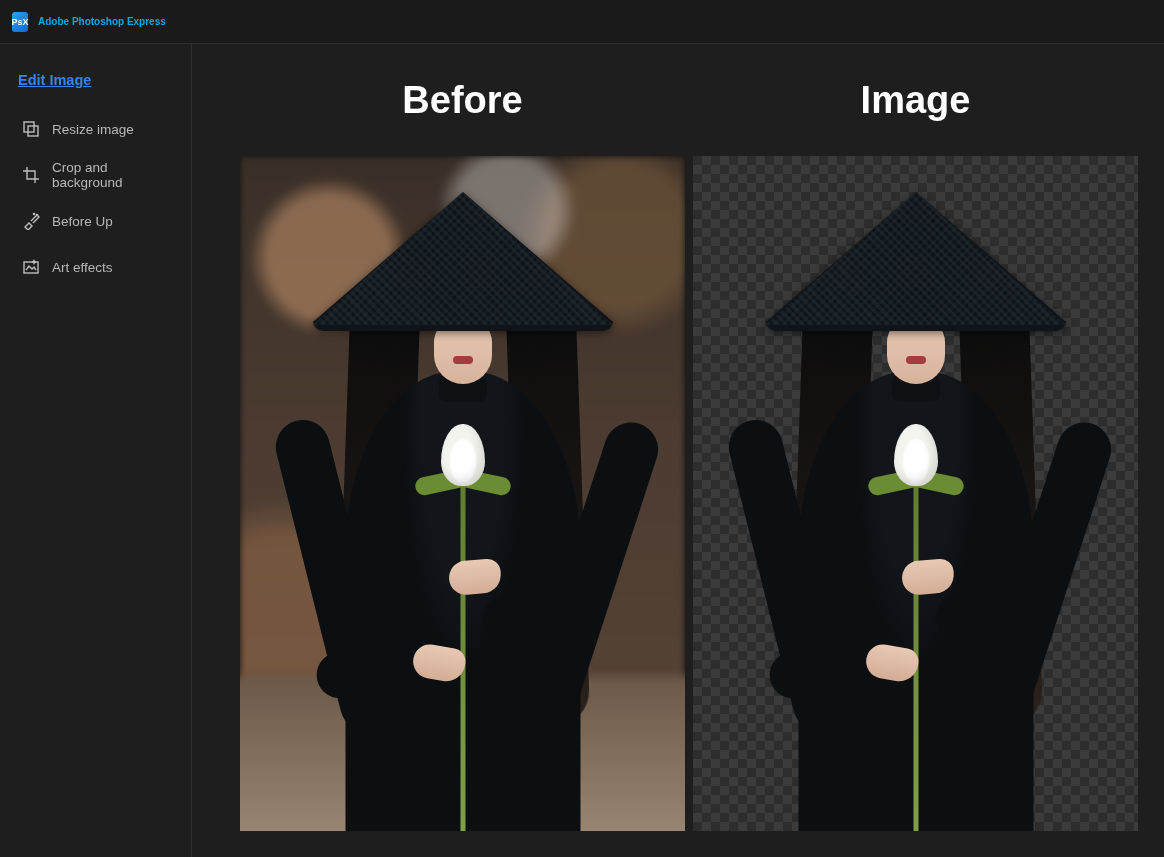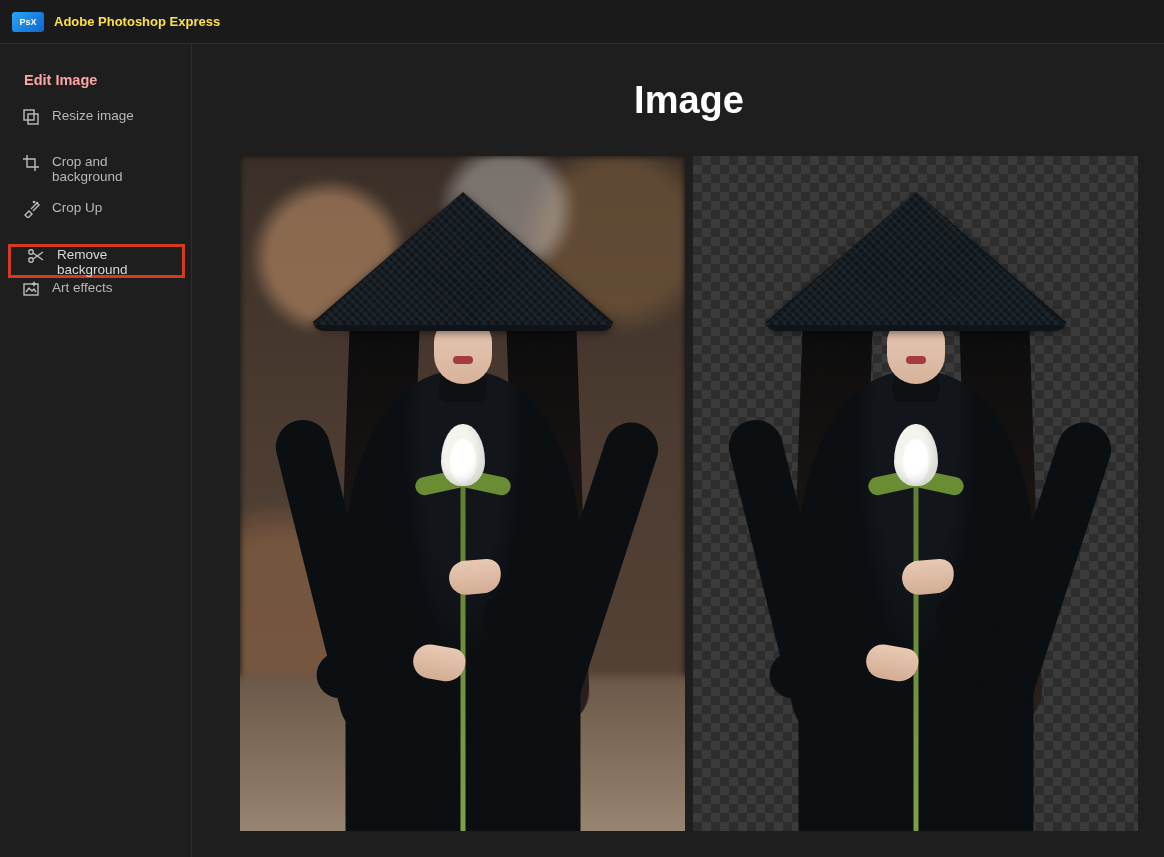--- a/index.html
+++ b/index.html
@@ -12,41 +12,41 @@
     }
     .titlebar {
       display: flex; align-items: center;
       height: 44px;
       padding: 0 12px;
       background: #1a1a1a;
       border-bottom: 1px solid #2e2e2e;
       gap: 10px;
     }
     .app-icon {
-      width: 32px; height: 20px;
+      width: 16px; height: 20px;
       border-radius: 3px;
       background: linear-gradient(135deg, #2aa3f4, #0d67d0);
       display: flex; align-items: center; justify-content: center;
       color: #fff; font-size: 9px; font-weight: 700;
     }
-    .app-title { font-size: 13px; font-weight: 600; color: #fde047; }
+    .app-title { font-size: 10px; font-weight: 600; color: #0ea5e9; }
     .body {
       display: flex; height: calc(100% - 44px);
     }
     .sidebar {
       width: 192px; flex-shrink: 0;
       border-right: 1px solid #2e2e2e;
       padding-top: 24px;
     }
     .sidebar-heading {
-      padding: 4px 24px 18px;
-      font-size: 14.5px; font-weight: 700; color: #fca5a5;
+      padding: 4px 18px 18px;
+      font-size: 14.5px; font-weight: 700; color: #3b82f6; text-decoration: underline;
     }
     .side-item {
-      display: flex; align-items: flex-start; gap: 12px;
+      display: flex; align-items: center; gap: 12px;
       padding: 0 18px;
       height: 46px;
       font-size: 13.5px; color: #b8b8b8;
       cursor: pointer;
       border: 2px solid transparent;
       margin: 0 2px 0 2px;
     }
     .side-item .icon { width: 18px; display:flex; align-items:center; justify-content:center; }
     .side-item.highlight {
       border: 3px solid #d23b1f;
@@ -219,49 +219,40 @@
     </div>
 
     <div class="side-item">
       <span class="icon">
         <svg width="18" height="18" viewBox="0 0 18 18">
             <path d="M3 15l4-4 3 3-4 4zM9 9l6-6 2 2-6 6"></path>
             <circle cx="15" cy="3" r=".6" fill="#bdbdbd"></circle>
             <circle cx="12" cy="2" r=".6" fill="#bdbdbd"></circle>
           </svg>
       </span>
-      <span>Crop Up</span>
-    </div>
-
-
-    <div class="side-item highlight">
-      <span class="icon">
-        <svg width="18" height="18" viewBox="0 0 18 18">
-            <circle cx="4" cy="5" r="2.2"></circle>
-            <circle cx="4" cy="13" r="2.2"></circle>
-            <path d="M6 6l10 7M6 12l10-7"></path>
-          </svg>
-      </span>
-      <span>Remove background</span>
-    </div>
+      <span>Before Up</span>
+    </div>
+
+
 
     <div class="side-item">
       <span class="icon">
         <svg width="18" height="18" viewBox="0 0 18 18">
             <rect x="2" y="4" width="14" height="11"></rect>
             <path d="M4 12l3-4 3 3 2-2 2 3"></path>
             <path d="M12 1l1 2 2 1-2 1-1 2-1-2-2-1 2-1z" fill="#bdbdbd" stroke="none"></path>
           </svg>
       </span>
       <span>Art effects</span>
     </div>
   </div>
 
   <div class="content">
     <div class="labels">
+      <div class="label">Before</div>
       <div class="label">Image</div>
     </div>
     <div class="images">
       <div class="pane">
         <div class="subject">
           <div class="bokeh"></div>
           <div class="ground"></div>
           <div class="hair-l"></div>
             <div class="hair-r"></div>
           <div class="dress"></div>

